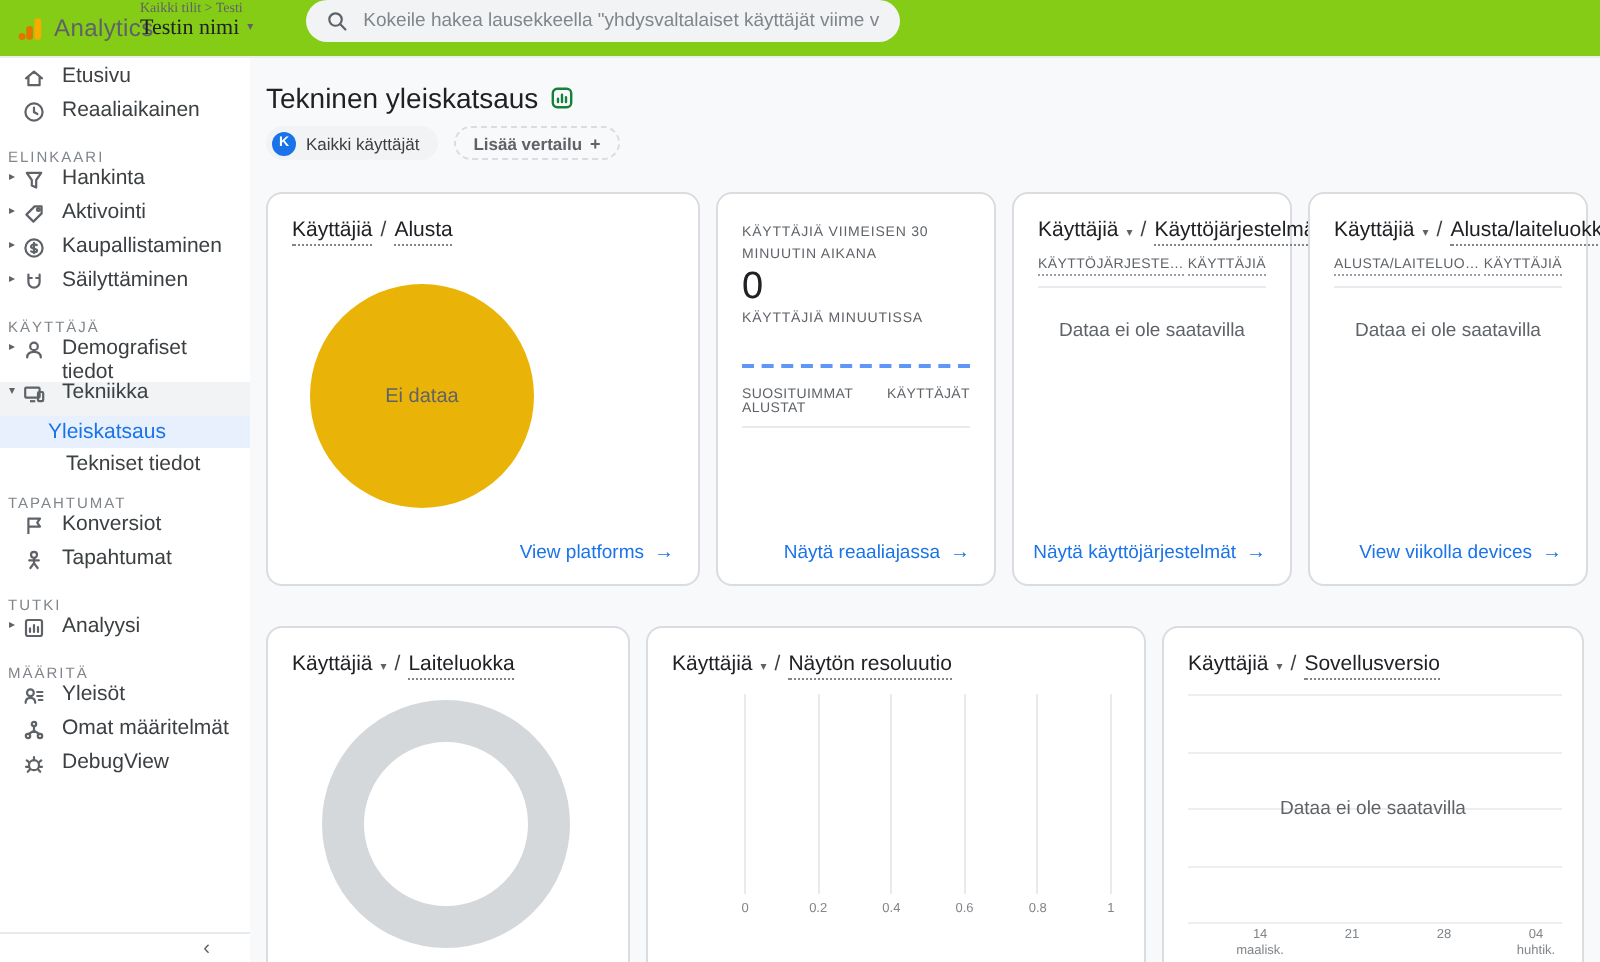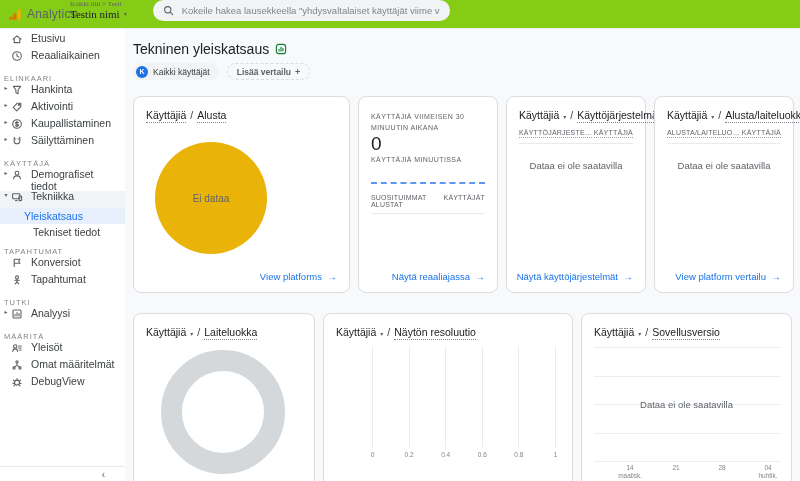--- a/index.html
+++ b/index.html
@@ -398,21 +398,21 @@
         <span class="caret">▾</span>
         <span class="sep">/</span>
         <span class="dotted">Alusta/laiteluokka</span>
       </div>
       <div class="tbl-head">
         <span>ALUSTA/LAITELUO…</span>
         <span>KÄYTTÄJIÄ</span>
       </div>
       <div class="empty-msg">Dataa ei ole saatavilla</div>
       <div class="card-link">
-        <span>View platform vertailu</span>
+        <span>View viikolla devices</span>
         <span class="arrow">→</span>
       </div>
     </div>
   </div>
 
   <div class="cards-row row2">
 
     <div class="card card-device">
       <div class="card-title">
         <span>Käyttäjiä</span>

